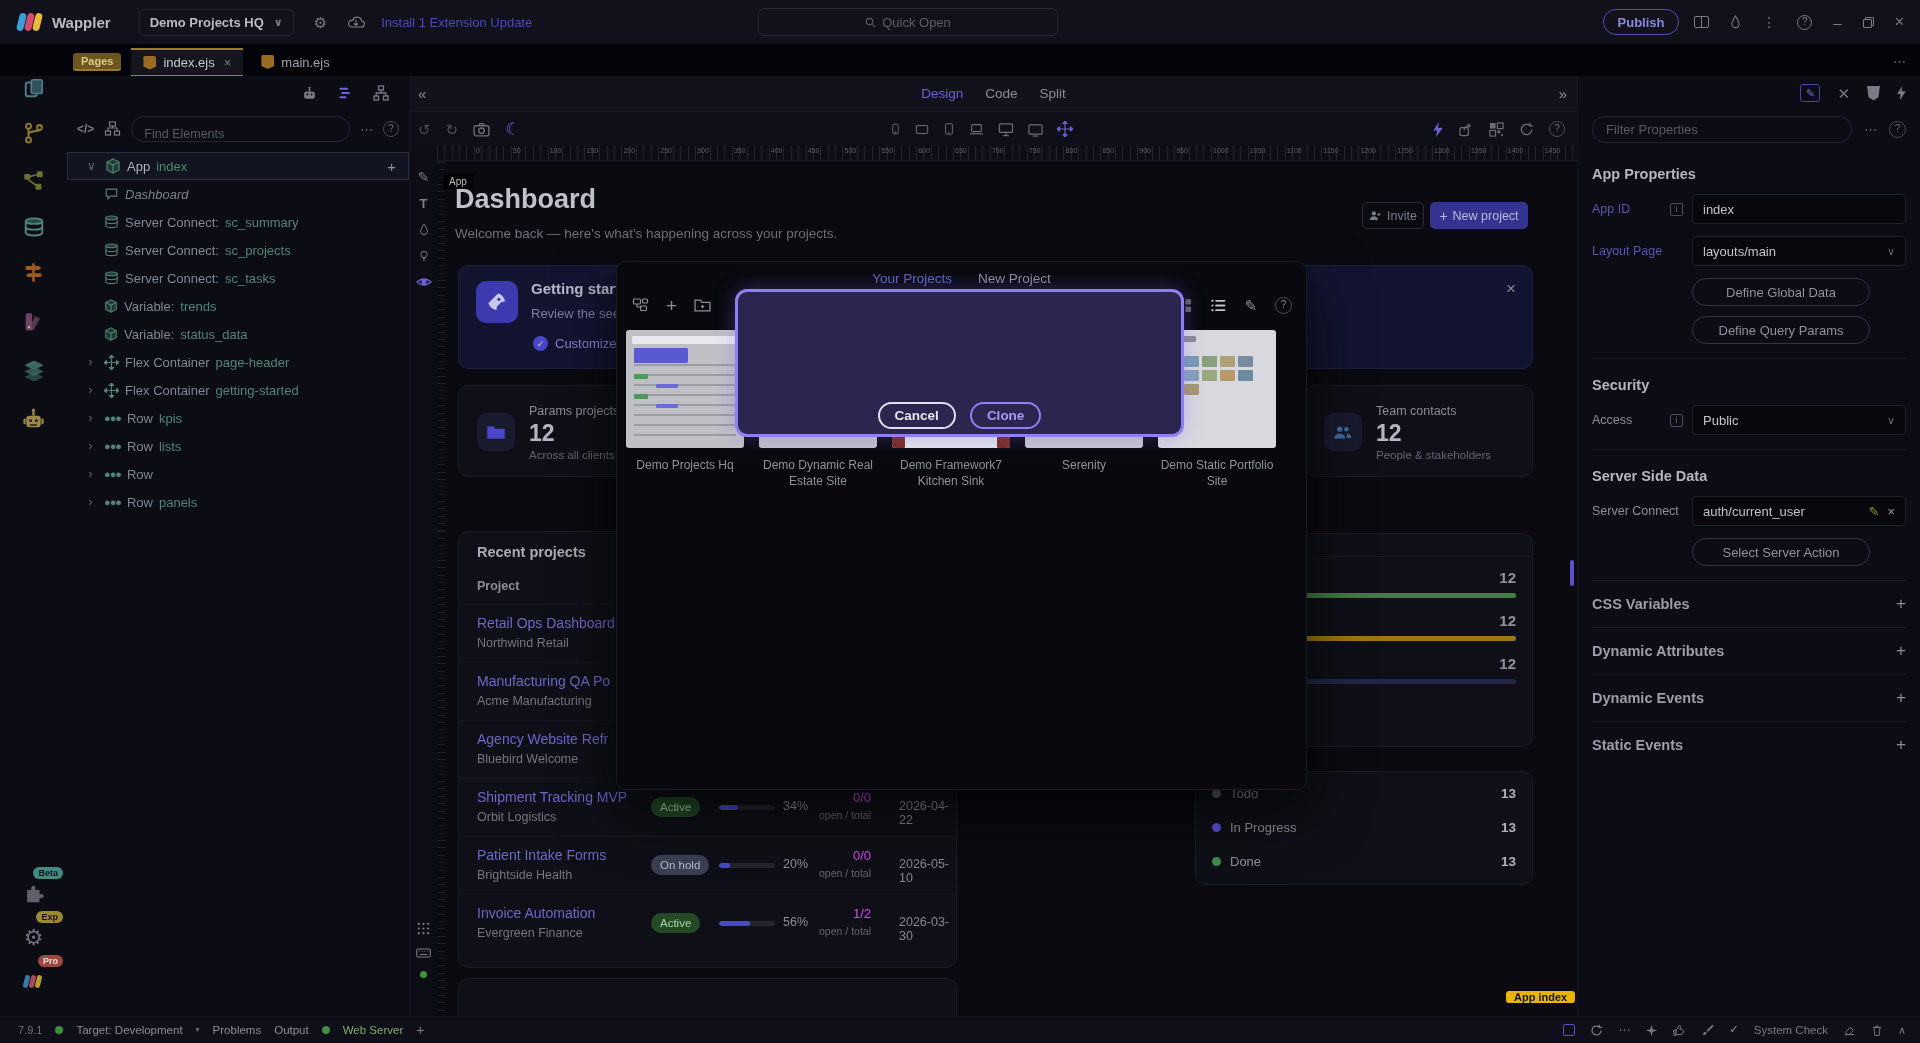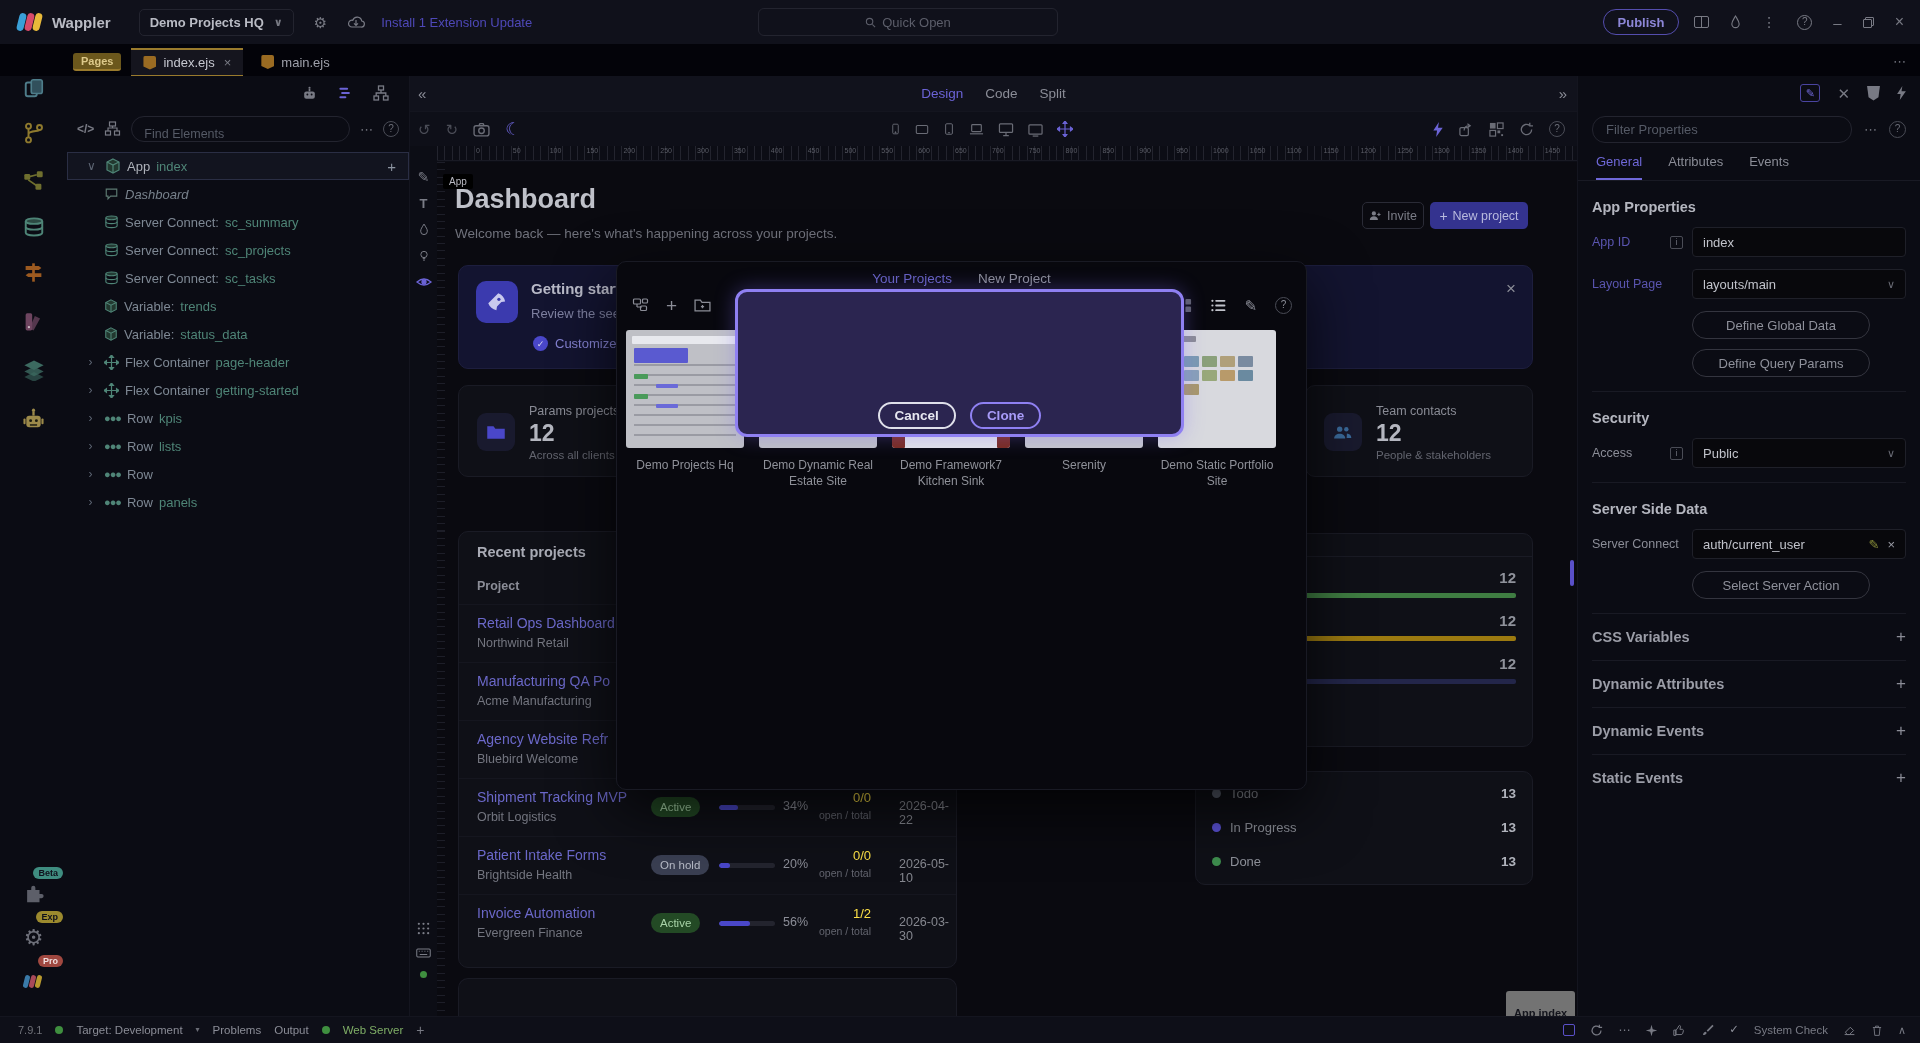--- a/index.html
+++ b/index.html
@@ -94,32 +94,32 @@
   .tbl-rows{position:absolute;left:0;top:72px;right:0;}
   .trow2{position:relative;height:58px;border-top:1px solid #15161f;}
   .pname{position:absolute;left:18px;top:10px;font-size:14px;color:#6b68c9;white-space:nowrap;max-width:230px;overflow:hidden;}
   .pclient{position:absolute;left:18px;top:31px;font-size:12.5px;color:#73757f;}
   .pbadge{position:absolute;left:192px;top:18px;height:20px;padding:0 9px;border-radius:10px;font-size:11.5px;display:flex;align-items:center;}
   .badge-active{background:#234a25;color:#a8d3a8;}
   .badge-onhold{background:#3a3f52;color:#b8bcc8;}
   .pbar{position:absolute;left:260px;top:26px;width:56px;height:5px;border-radius:3px;background:#23242e;overflow:hidden;}
   .pbar i{display:block;height:100%;background:#4a47c9;border-radius:3px;}
   .ppct{position:absolute;left:324px;top:20px;font-size:12.5px;color:#8b8d97;}
-  .popen{position:absolute;left:360px;top:11px;width:52px;text-align:right;font-size:13px;color:#fde047;}
+  .popen{position:absolute;left:360px;top:11px;width:52px;text-align:right;font-size:13px;color:#d946ef;}
   .popencap{position:absolute;left:348px;top:30px;width:64px;text-align:right;font-size:10.5px;color:#63656f;}
   .pdue{position:absolute;left:440px;top:20px;font-size:12.5px;color:#85878f;}
   .stats-head{height:23px;border-bottom:1px solid #1a1b25;}
   .stats-list{padding:12px 16px 0 16px;}
   .stat-val{text-align:right;font-size:15px;font-weight:bold;color:#8f929b;}
   .stat-bar{height:5px;border-radius:2px;margin:7px 0 14px 0;}
   .task-row{display:flex;align-items:center;height:34px;padding:0 16px;gap:9px;}
   .task-dot{width:9px;height:9px;border-radius:50%;}
   .task-label{flex:1;font-size:13px;color:#8f929b;}
   .task-val{font-size:13.5px;font-weight:bold;color:#b0b3bc;}
-  .elem-badge{position:absolute;left:1069px;top:829px;background:#737373;color:#13141c;font-size:11px;font-weight:bold;padding:16px 8px;border-radius:3px;}
+  .elem-badge{position:absolute;left:1069px;top:829px;background:#eab308;color:#13141c;font-size:11px;font-weight:bold;padding:0 8px;border-radius:3px;}
   .pg-scroll{position:absolute;left:1133px;top:398px;width:4px;height:26px;background:#5a50c8;border-radius:2px;}
   
   .projdlg{position:absolute;left:616px;top:261px;width:691px;height:529px;background:#08080e;border:1px solid #191a24;
       border-radius:10px;z-index:40;box-shadow:0 20px 60px rgba(0,0,0,.7);}
   .projtabs{display:flex;justify-content:center;gap:26px;padding-top:9px;font-size:13.5px;}
   .projtabs .active{color:#6560c0;}
   .projtools{position:relative;height:34px;margin-top:2px;display:flex;align-items:center;color:#8b8d97;}
   .projtools .lft{display:flex;align-items:center;gap:17px;padding-left:15px;}
   .projtools .rgt{position:absolute;right:14px;display:flex;align-items:center;gap:18px;}
   .thumbrow{display:flex;gap:15px;padding:8px 9px 0 9px;}
@@ -942,25 +942,20 @@
           </svg>
         </span>
     </div>
     <div class="props-filter">
       <div class="filterbox">
         <span>Filter Properties</span>
       </div>
       <span class="icon" style="color:#6a6c76;">⋯</span>
       <span class="icon" style="width:17px;height:17px;border:1px solid #4a4c56;border-radius:50%;font-size:10px;color:#6a6c76;">?</span>
     </div>
-    <div class="ptabs">
-      <span class="ptab active">General</span>
-      <span class="ptab">Attributes</span>
-      <span class="ptab">Events</span>
-    </div>
     <div class="sect">
       <div class="sect-title">App Properties</div>
       <div class="frow">
         <span class="flabel purple">App ID</span>
         <span class="info-i">i</span>
         <span class="fctl">
             <span>index</span>
           </span>
       </div>
       <div class="frow">

